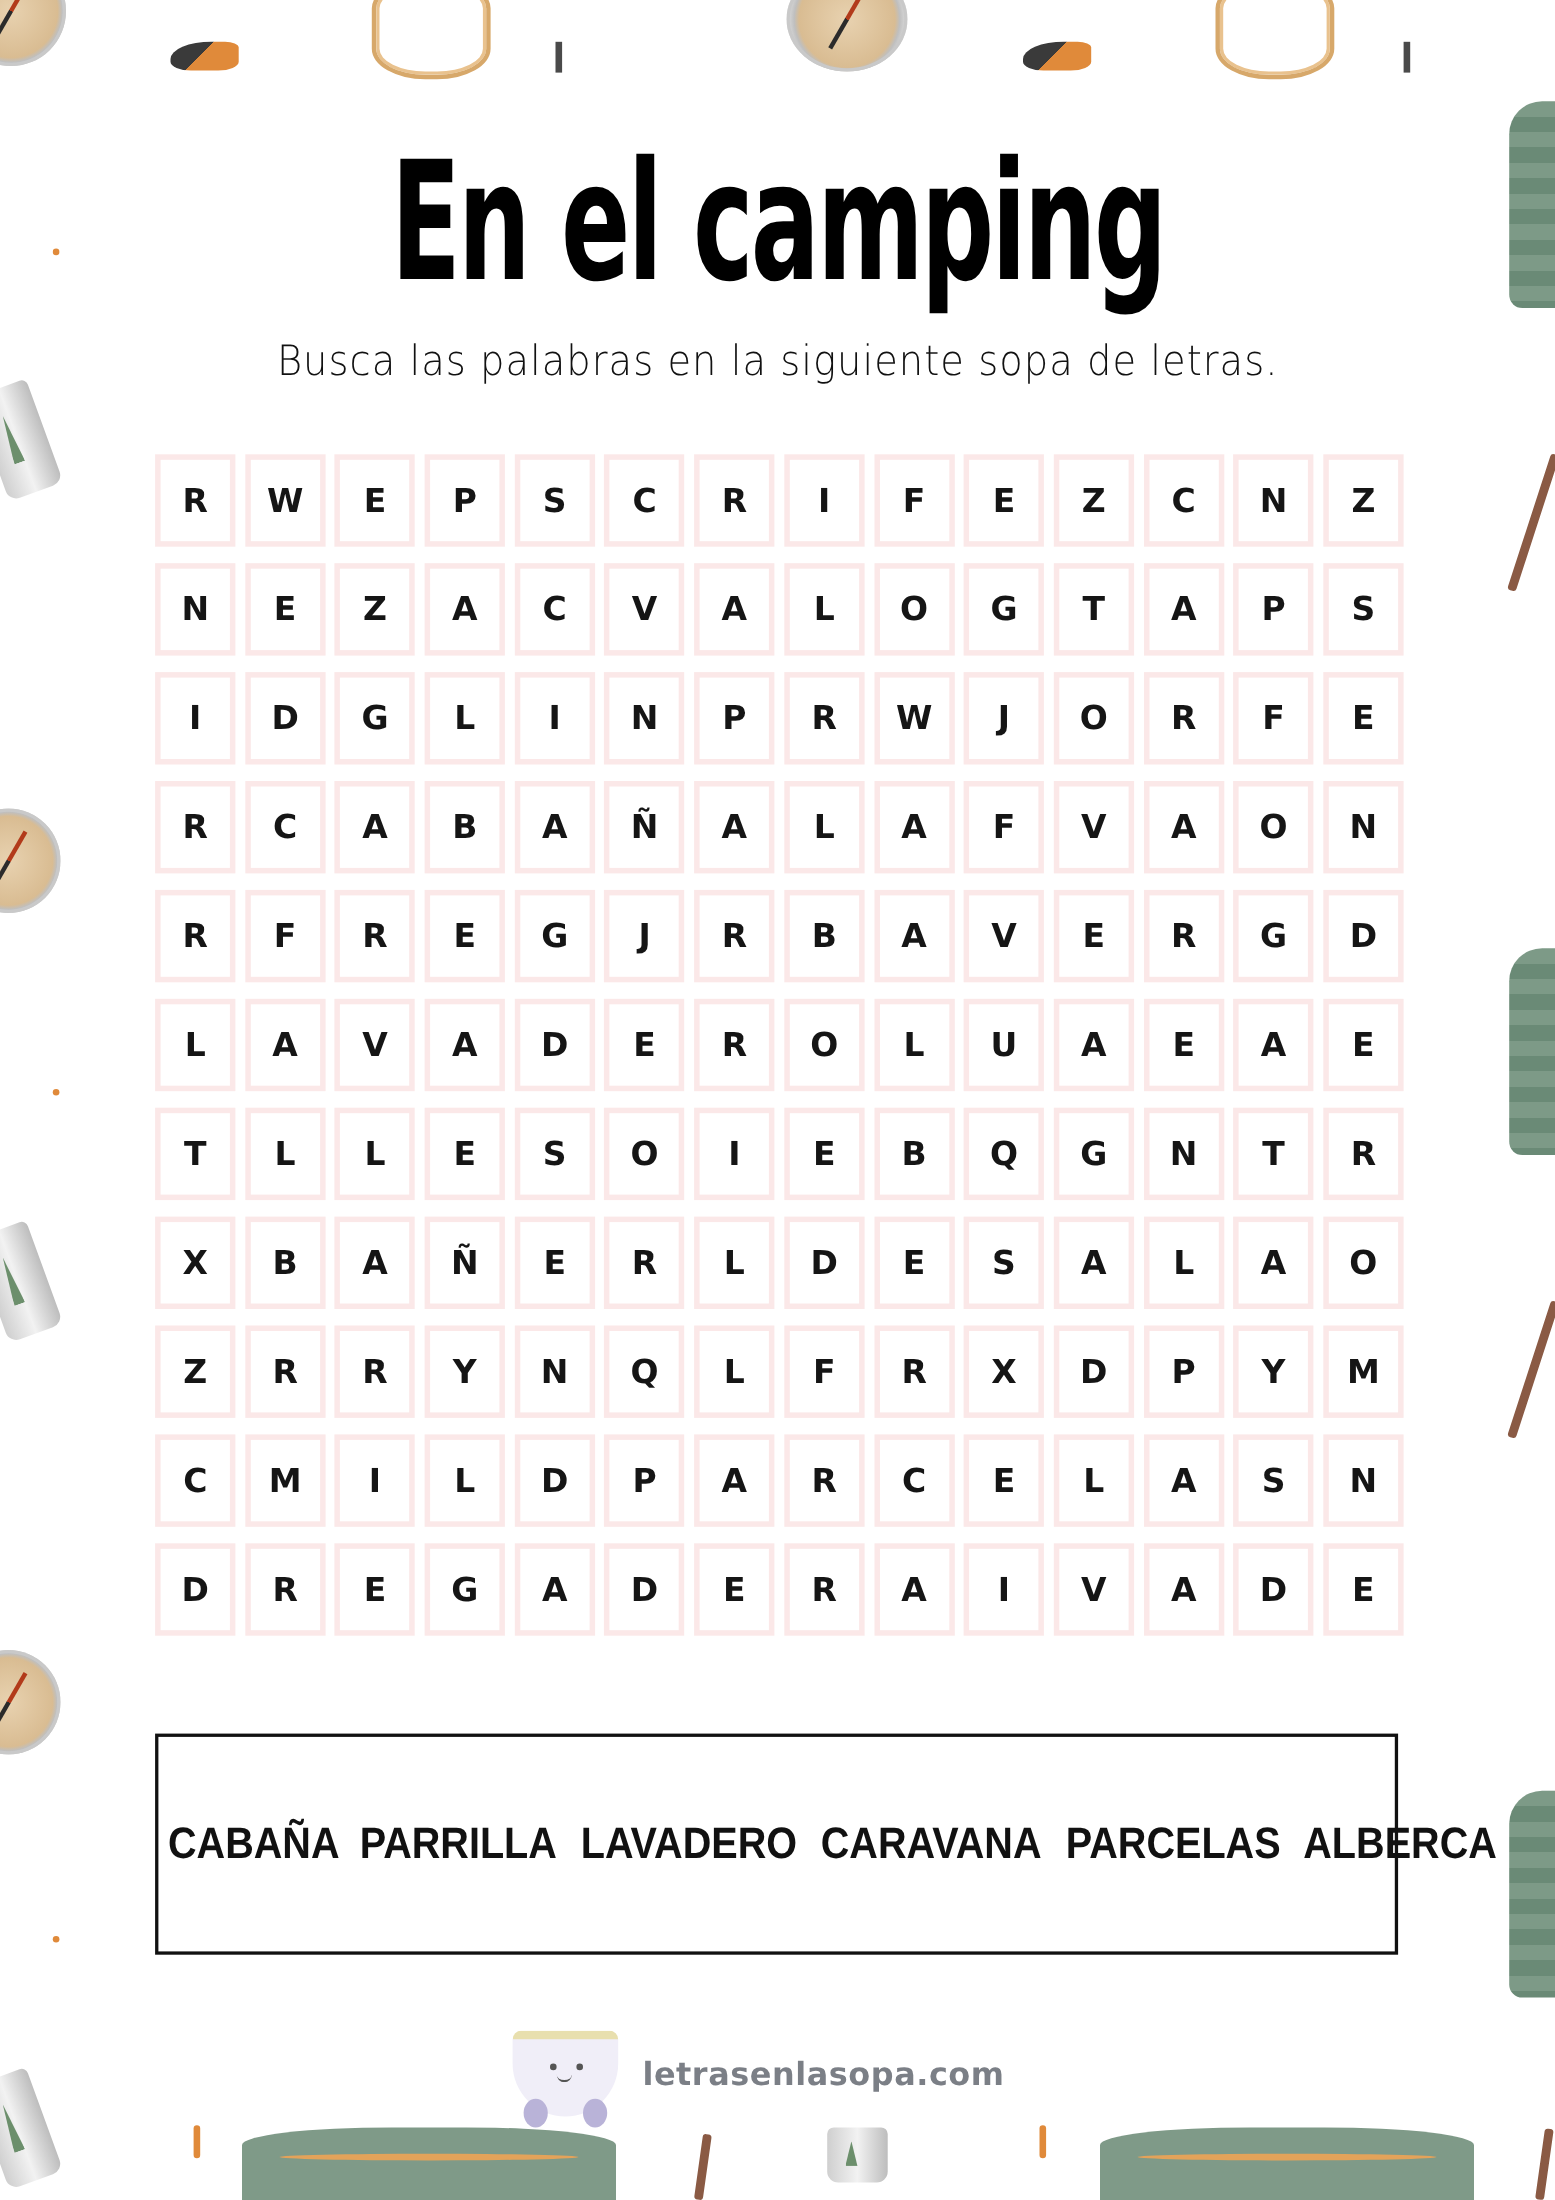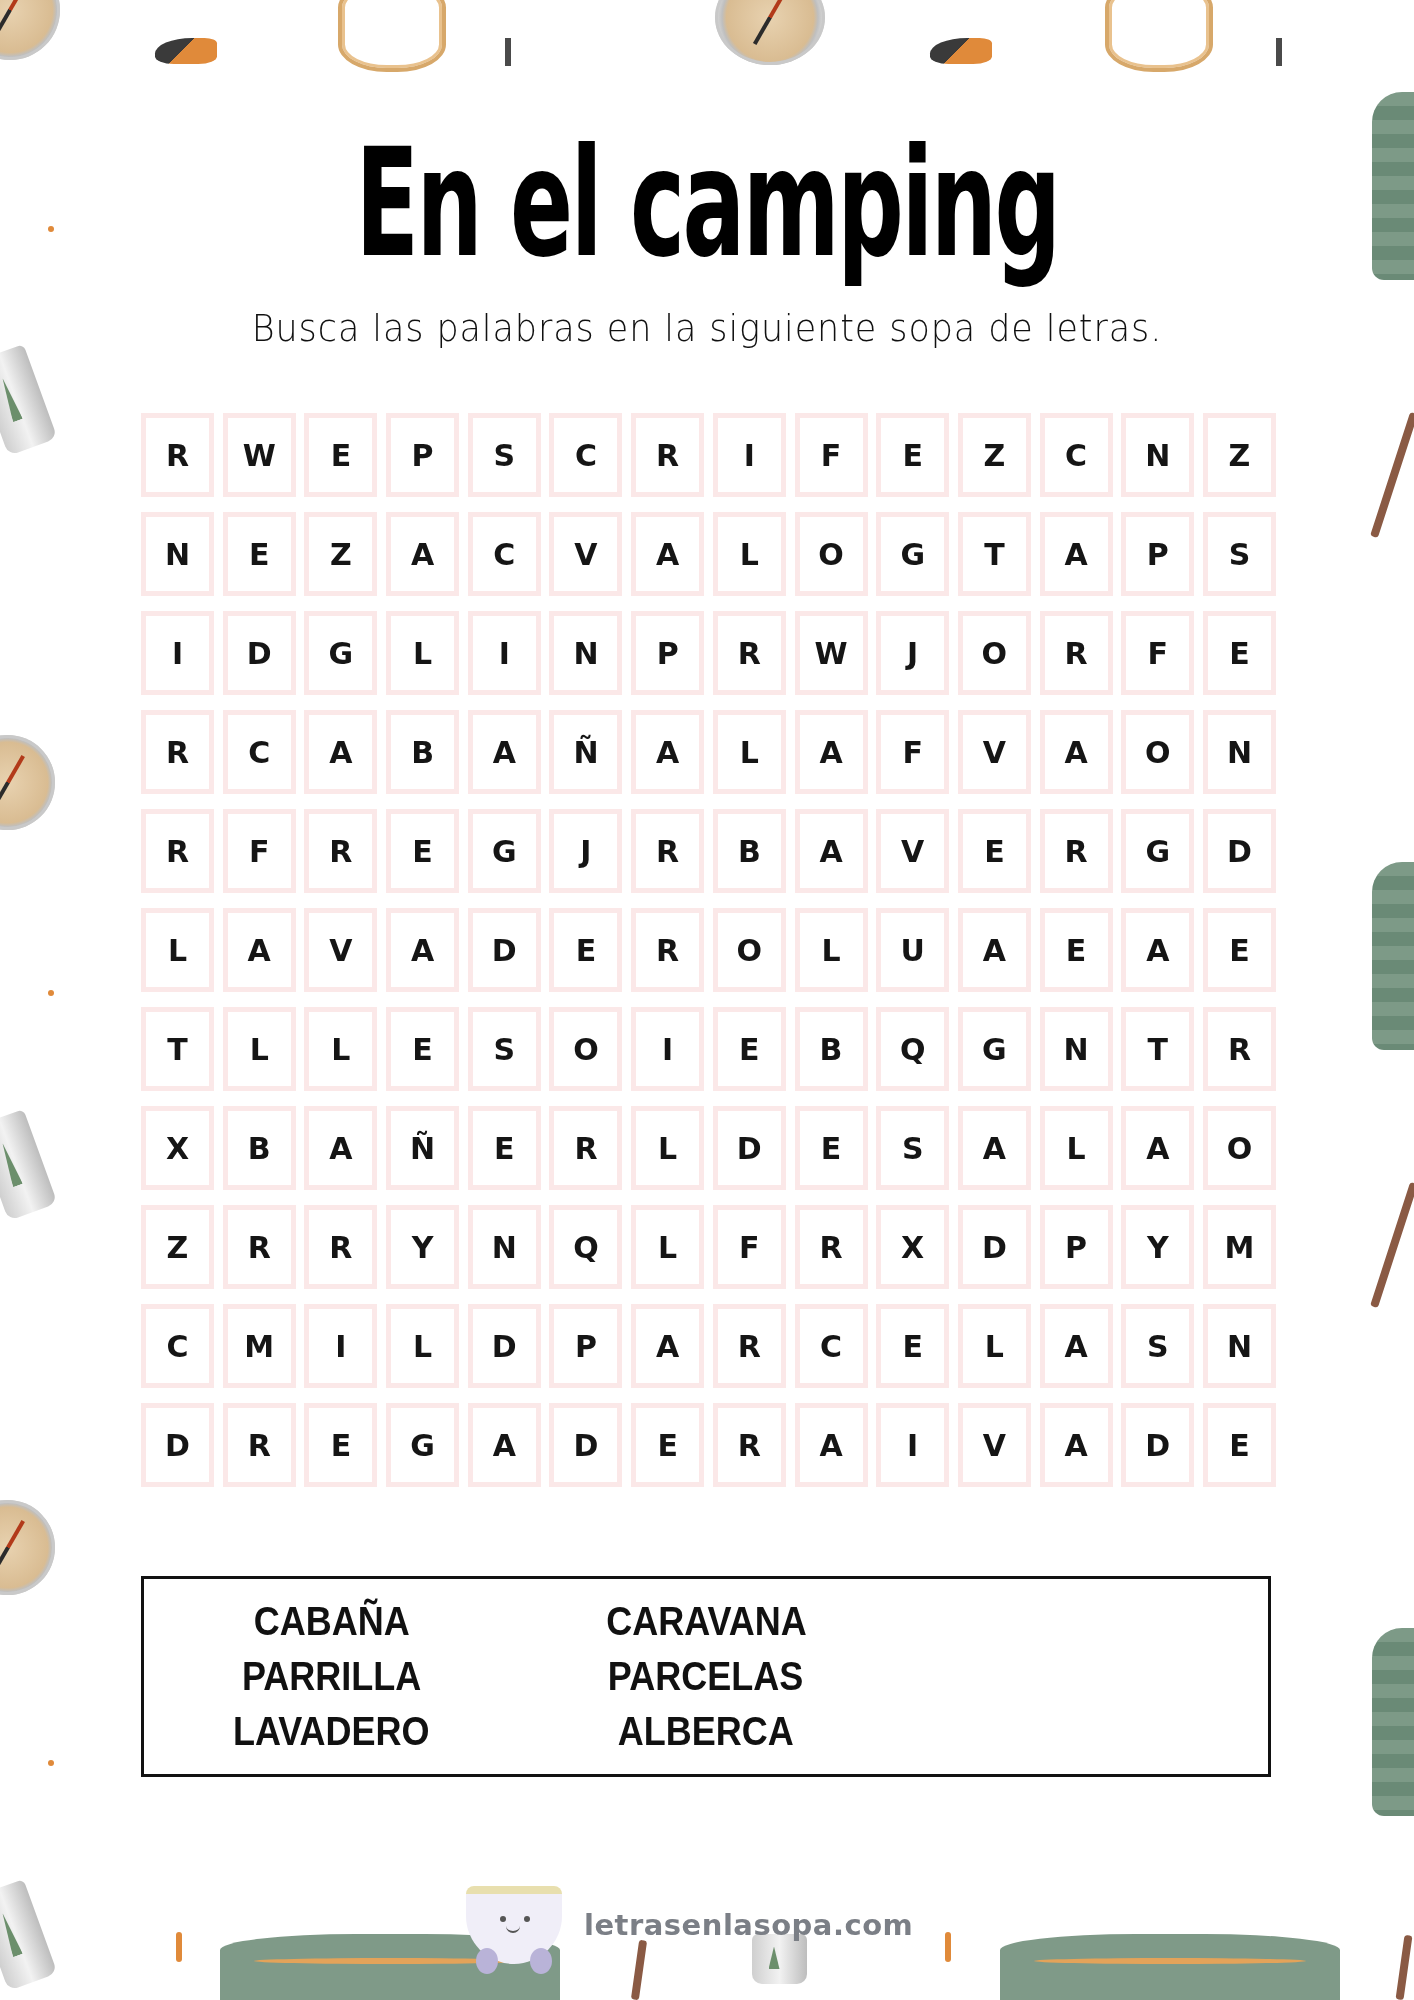--- a/index.html
+++ b/index.html
@@ -89,31 +89,31 @@
 
     
     .word-box {
       position: absolute; left: 141px; top: 1576px;
       width: 1130px; height: 201px; box-sizing: border-box;
       border: 3px solid #111;
       display: grid; grid-template-columns: repeat(3, 1fr);
       align-items: center;
     }
     .word-col {
-      display: flex; flex-direction: column; align-items: center;
+      display: flex; flex-direction: row; align-items: center;
     }
     .word {
       font-family: "Liberation Sans", sans-serif; font-weight: 700;
       font-size: 40px; line-height: 55px; color: #111;
       transform: scaleX(0.9);
     }
 
     
     .footer {
-      position: absolute; left: 466px; top: 1886px;
+      position: absolute; left: 466px; top: 1846px;
       display: flex; align-items: center; gap: 22px;
     }
     .bowl {
       position: relative; width: 96px; height: 70px;
       background: #f0eef8; border-radius: 8px 8px 48px 48px;
       border-top: 8px solid #e8dfae;
     }
     .bowl .eye { position: absolute; top: 22px; width: 6px; height: 6px; border-radius: 50%; background: #555; }
     .bowl .smile { position: absolute; left: 40px; top: 30px; width: 14px; height: 7px; border-bottom: 2px solid #555; border-radius: 0 0 10px 10px; }
     .bowl .foot { position: absolute; bottom: -10px; width: 22px; height: 26px; border-radius: 50%; background: #b9b3d8; }

